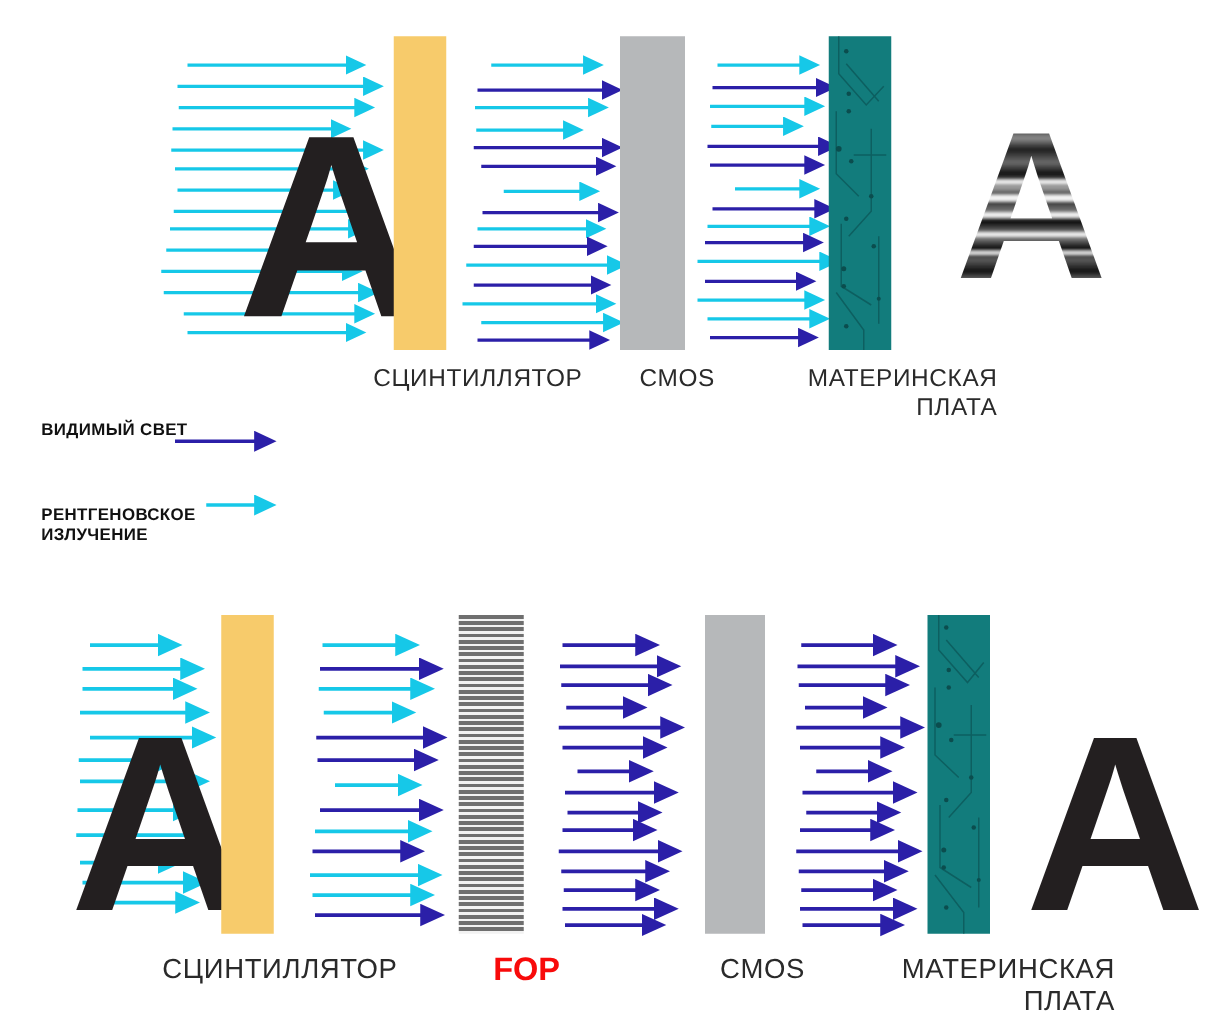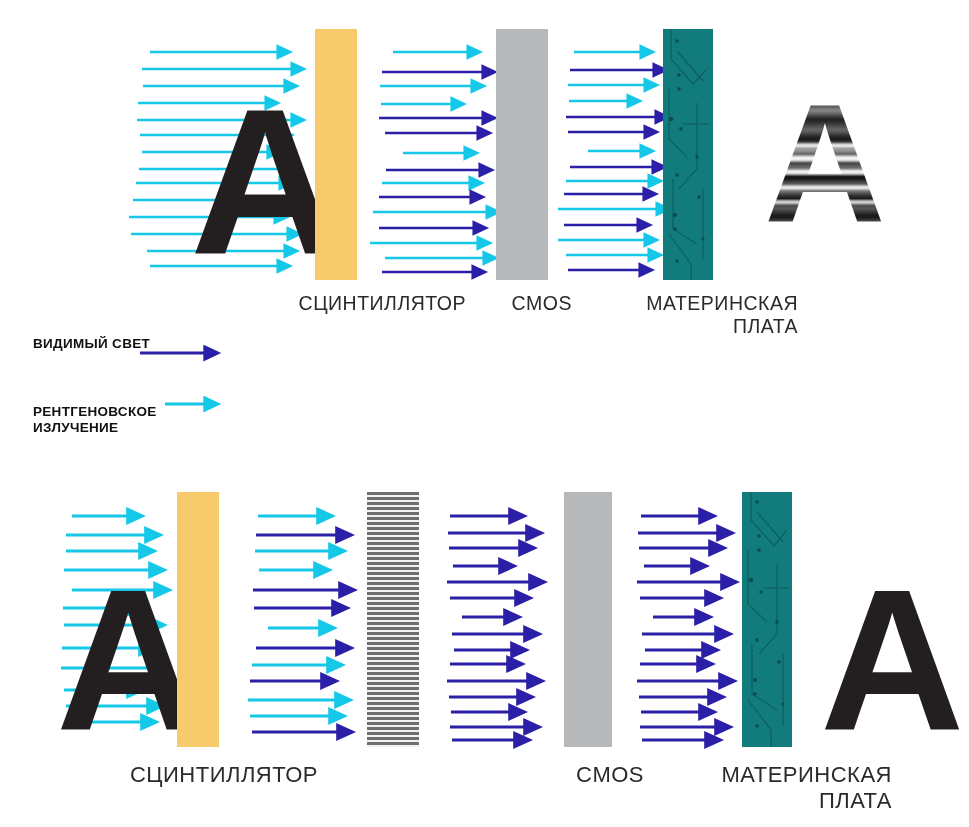--- a/index.html
+++ b/index.html
@@ -307,17 +307,18 @@
           <circle cx="13" cy="202" r="1.8"></circle>
       <circle cx="15" cy="234" r="1.8"></circle>
           <circle cx="41" cy="212" r="1.6"></circle>
     </g>
   </svg>
 </div>
 
 <div class="letterA" style="left:820px;top:560px;font-size:200px;letter-spacing:-4px;">A</div>
 
 <div class="lbl lbl-bot" style="left:78px;top:762px;width:240px;">СЦИНТИЛЛЯТОР</div>
+<div class="lbl lbl-fop" style="left:340px;top:760px;width:108px;">FOP</div>
 <div class="lbl lbl-bot" style="left:536px;top:762px;width:108px;">CMOS</div>
 <div class="lbl lbl-bot" style="left:662px;top:762px;width:230px;">МАТЕРИНСКАЯ
 ПЛАТА</div>
 
 </div>
 
 </body></html>

